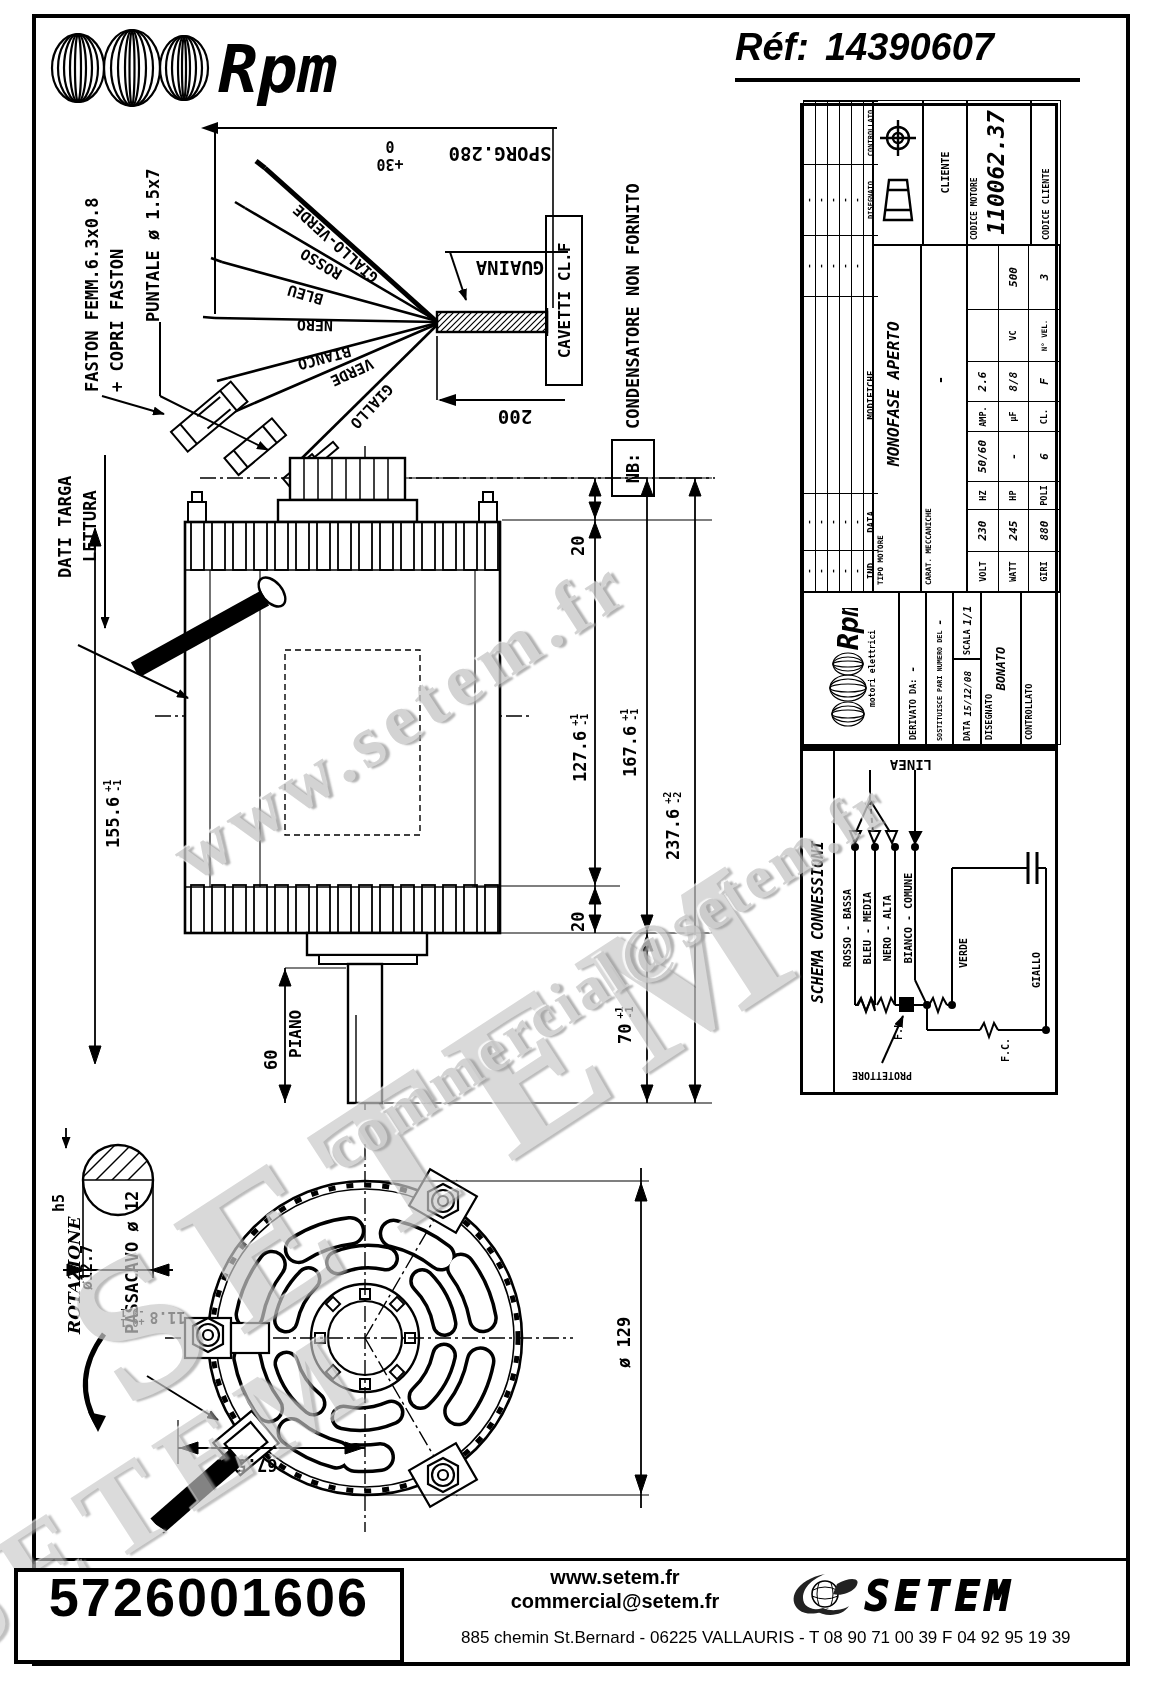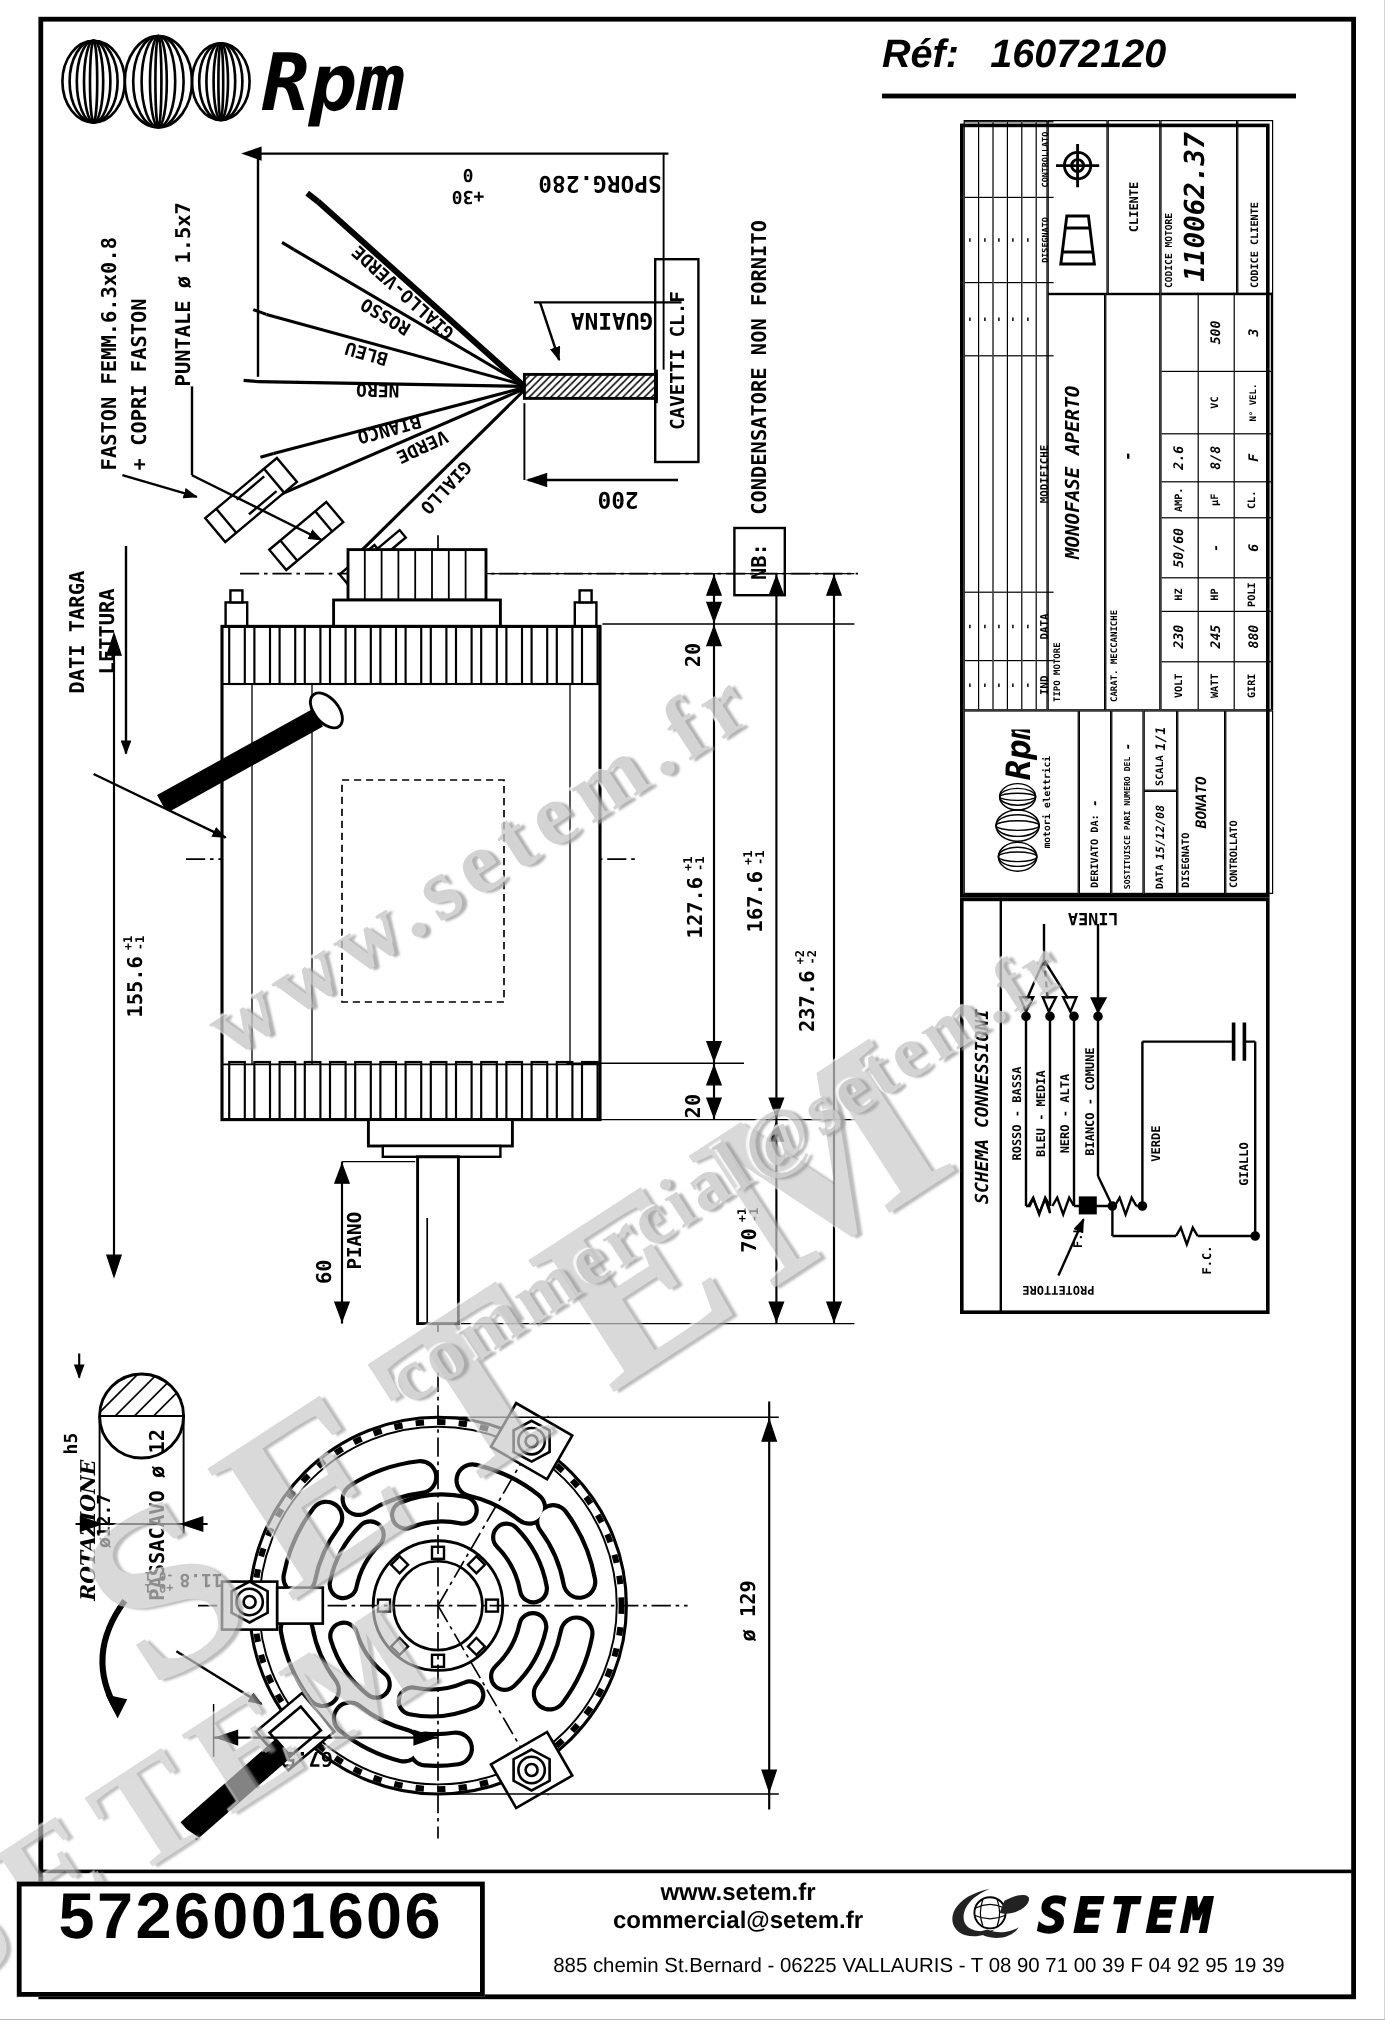--- a/index.html
+++ b/index.html
@@ -65,24 +65,24 @@
           <ellipse cx="134" cy="46" rx="18" ry="32"></ellipse>
         <ellipse cx="134" cy="46" rx="12" ry="32"></ellipse>
           <ellipse cx="134" cy="46" rx="6" ry="32"></ellipse>
           <ellipse cx="134" cy="46" rx="2" ry="32"></ellipse>
       </g>
       <text x="168" y="70" font-family="DejaVu Serif, serif" font-style="italic" font-weight="bold" font-size="66">Rpm</text>
     </svg>
   </div>
 
   <div class="abs" style="left:735px;top:26px;width:345px;height:56px;border-bottom:4px solid #000;
-              font-family:'Liberation Sans',sans-serif;font-weight:bold;font-style:italic;font-size:33px;
-              display:flex;gap:26px;align-items:baseline;">
+              font-family:'Liberation Sans',sans-serif;font-weight:bold;font-style:italic;font-size:38px;
+              display:flex;gap:16px;align-items:baseline;">
     <span>Réf:</span>
-    <span>16072120</span>
+    <span>14390607</span>
   </div>
 
   <svg class="abs" style="left:60px;top:100px;" width="540" height="420" viewBox="0 0 540 420">
 
     <line x1="145" y1="28" x2="497" y2="28" stroke="#000" stroke-width="2"></line>
     <polygon points="141,28 158,22 158,34" fill="#000"></polygon>
     <line x1="155" y1="28" x2="155" y2="214" stroke="#000" stroke-width="2"></line>
     <line x1="493" y1="28" x2="493" y2="208" stroke="#000" stroke-width="1.6"></line>
     <g transform="rotate(180,440,52)">
       <text x="440" y="57" font-size="19" text-anchor="middle">SPORG.280</text>

